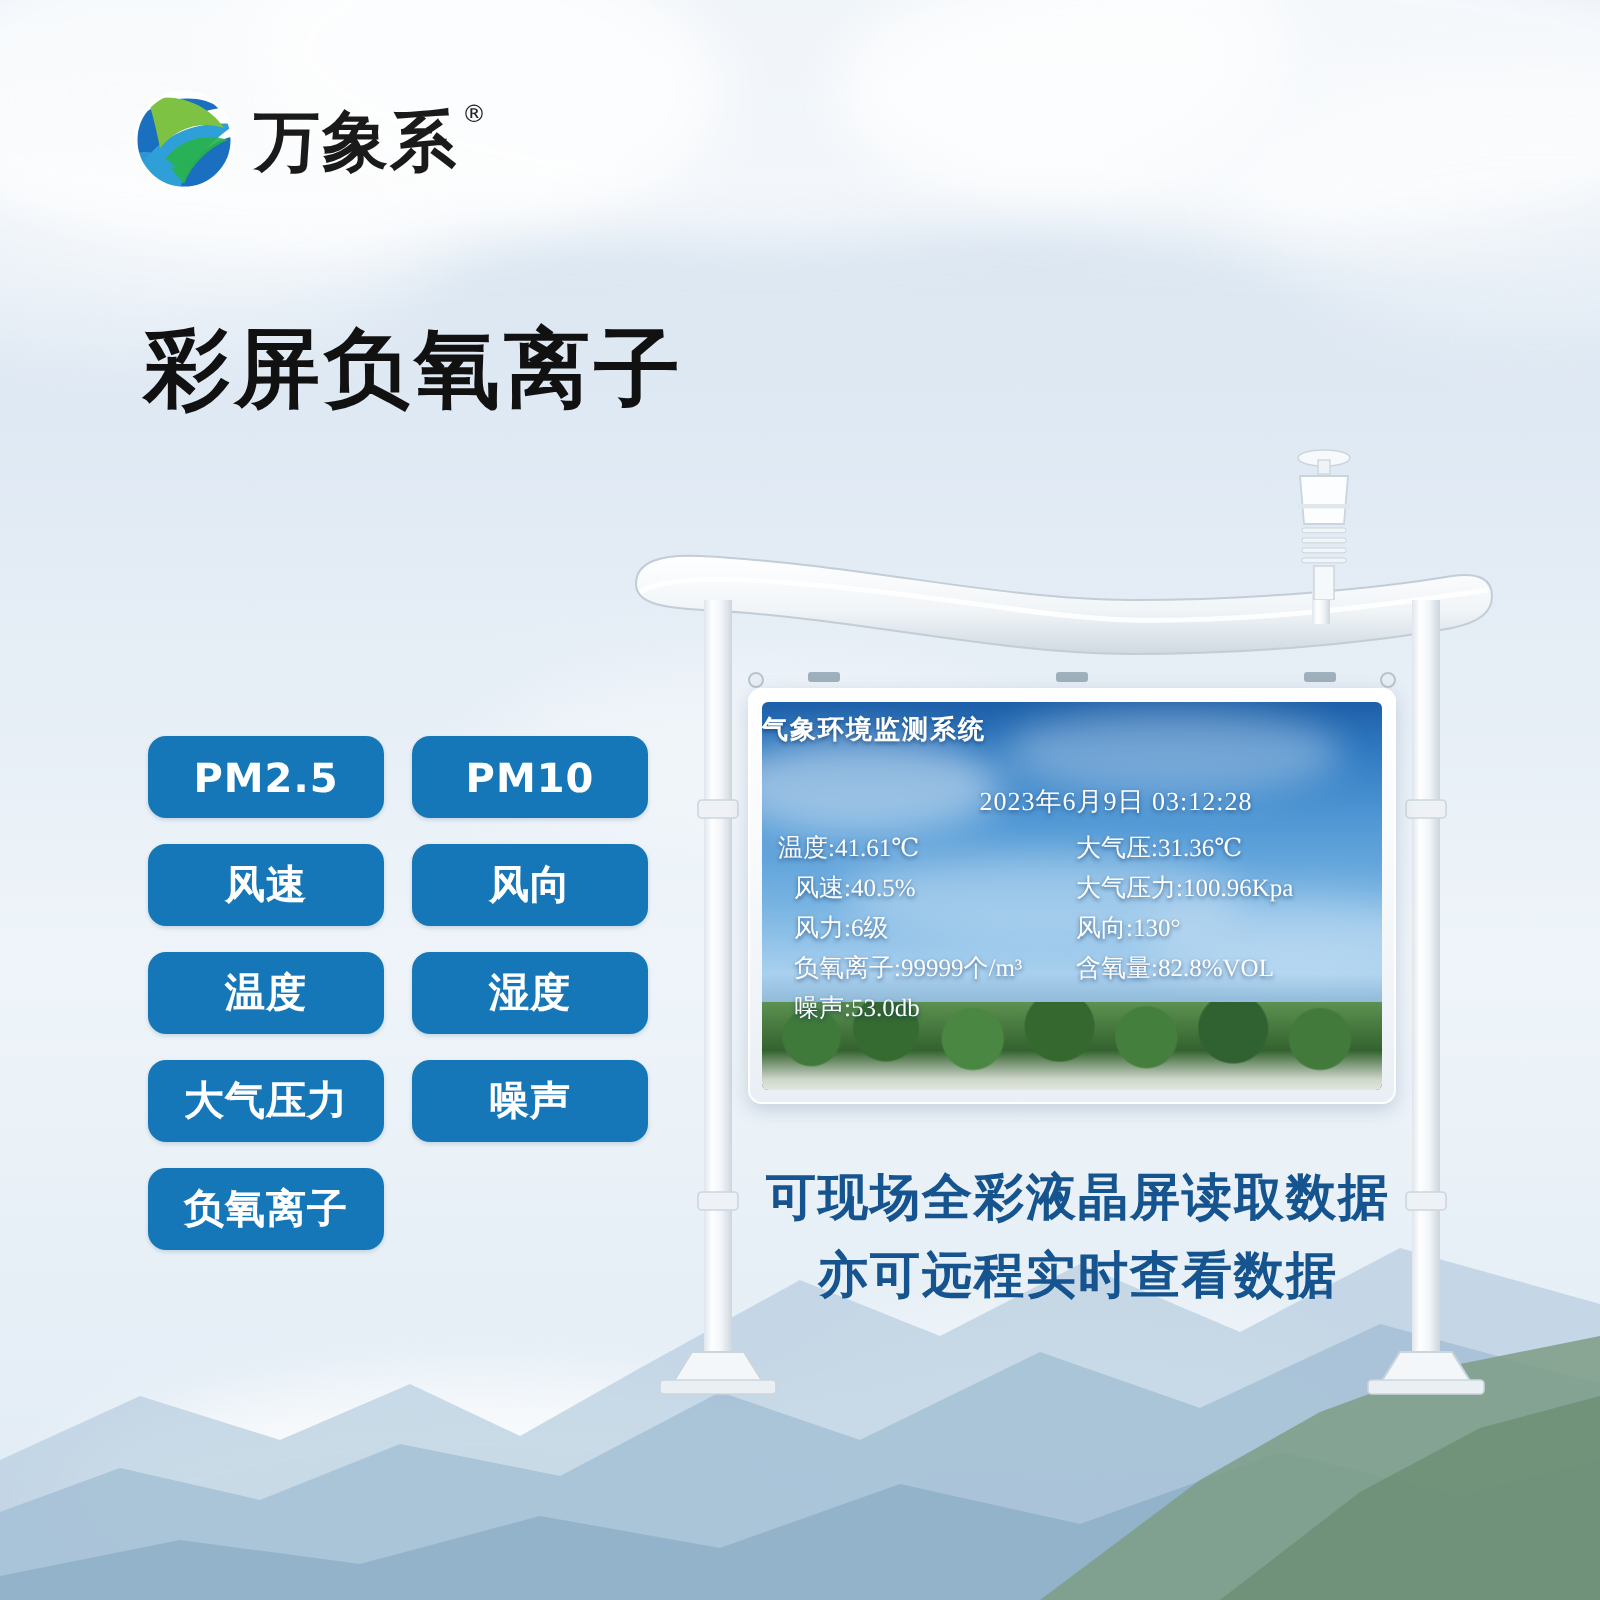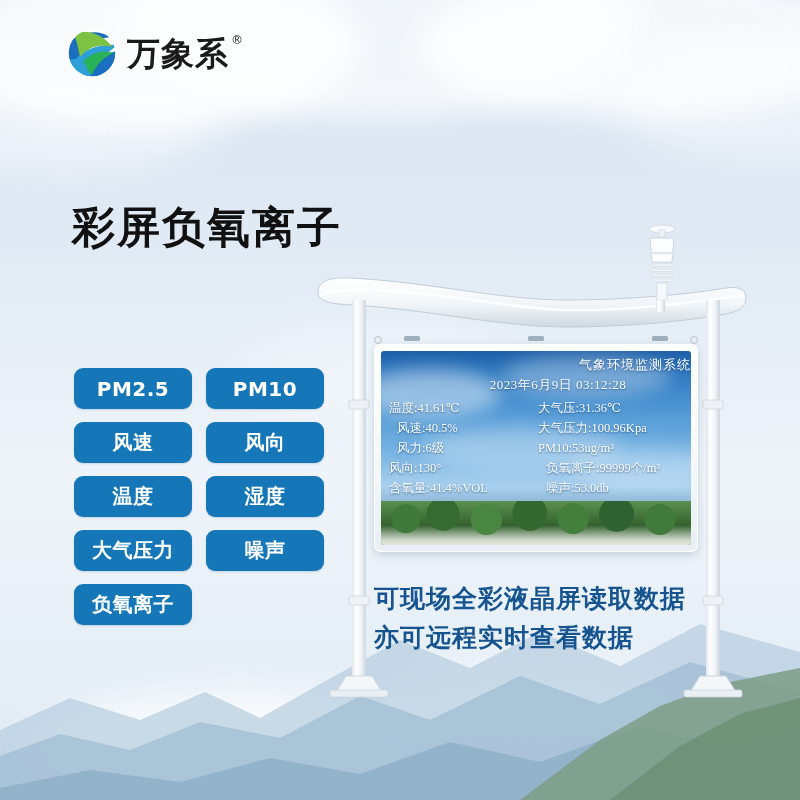--- a/index.html
+++ b/index.html
@@ -24,33 +24,33 @@
   .cl5{left:620px;top:40px;width:300px;height:120px;opacity:.45;filter:blur(20px);}
   .cl6{left:250px;top:330px;width:260px;height:90px;opacity:.35;filter:blur(22px);}
   .cl7{left:30px;top:690px;width:420px;height:120px;opacity:.75;filter:blur(16px);}
   .cl8{left:380px;top:660px;width:320px;height:100px;opacity:.5;filter:blur(18px);}
 
   
   .mtns{position:absolute;left:0;bottom:0;width:800px;height:220px;}
   .mtns svg{display:block;width:800px;height:220px;}
 
   
-  .logo{position:absolute;left:66px;top:27px;display:flex;align-items:center;gap:9px;text-align:center;}
+  .logo{position:absolute;left:66px;top:44px;display:flex;align-items:center;gap:9px;text-align:center;}
   .logo-mark{width:52px;height:52px;position:relative;}
   .logo-text{
     font-family:"DejaVu Sans","Liberation Sans",sans-serif;
     font-size:33px;font-weight:bold;color:#1a1a1a;letter-spacing:1px;
     position:relative;line-height:1;
   }
   .logo-reg{
     position:absolute;right:-15px;top:-3px;font-size:12px;font-weight:normal;color:#222;
   }
 
   
-  .headline{position:absolute;left:72px;top:152px;margin-top:42px;}
+  .headline{position:absolute;left:72px;top:152px;}
   .headline .ln{
     font-family:"DejaVu Sans","Liberation Sans",sans-serif;
     font-size:43px;font-weight:bold;color:#111;letter-spacing:2px;line-height:1.55;
     white-space:nowrap;
   }
 
   
   .tags{
     position:absolute;left:74px;top:368px;
     display:grid;grid-template-columns:118px 118px;
@@ -99,41 +99,41 @@
       radial-gradient(circle at 20% 30%, #356b31 0 16px, transparent 17px),
       radial-gradient(circle at 34% 42%, #4a8742 0 15px, transparent 16px),
       radial-gradient(circle at 48% 28%, #35682f 0 17px, transparent 18px),
       radial-gradient(circle at 62% 40%, #457f3d 0 15px, transparent 16px),
       radial-gradient(circle at 76% 30%, #2f6230 0 17px, transparent 18px),
       radial-gradient(circle at 90% 42%, #417a3b 0 15px, transparent 16px),
       linear-gradient(180deg,#5c9150 0%,#34622f 55%,#cfd6cb 88%,#e3e7df 100%);
   }
   .sc-text{position:absolute;inset:0;color:#fff;font-family:"Liberation Serif","DejaVu Serif",serif;}
   .sc-title{
-    text-align:right;font-size:13px;font-weight:normal;margin-top:5px;
+    text-align:left;font-size:13px;font-weight:bold;margin-top:5px;
     letter-spacing:1px;text-shadow:0 1px 2px rgba(0,40,90,.55);
   }
   .sc-date{
-    text-align:center;font-size:13px;margin-top:2px;letter-spacing:.5px;
+    text-align:center;font-size:13px;margin-top:18px;letter-spacing:.5px;
     text-shadow:0 1px 2px rgba(0,40,90,.55);
     padding-left:44px;
   }
   .sc-grid{
     display:grid;grid-template-columns:1fr 1fr;
     margin:5px 0 0 0;padding:0 8px;column-gap:4px;row-gap:1px;
   }
   .sc-item{
     font-size:12.5px;line-height:1.52;white-space:nowrap;
     text-shadow:0 1px 2px rgba(0,40,90,.6);
   }
   .sc-item.r{text-align:left;padding-left:8px;}
 
   
   .caption{
-    position:absolute;left:374px;top:580px;width:330px;
+    position:absolute;left:374px;top:580px;width:330px;text-align:center;
   }
   .caption .cl{
     font-family:"DejaVu Sans","Liberation Sans",sans-serif;
     font-size:25px;font-weight:bold;color:#16548f;letter-spacing:1px;
     line-height:1.55;white-space:nowrap;
   }
 </style>
 </head>
 <body>
 
@@ -281,33 +281,30 @@
             <span>风速</span>:<span>40.5%</span>
           </div>
 
           <div class="sc-item">
             <span>大气压力</span>:<span>100.96Kpa</span>
           </div>
           <div class="sc-item r">
             <span>风力</span>:<span>6级</span>
           </div>
 
-          <div class="sc-item">
-            <span>PM10</span>:<span>53ug/m³</span>
-          </div>
 
           <div class="sc-item">
             <span>风向</span>:<span>130°</span>
           </div>
           <div class="sc-item r">
             <span>负氧离子</span>:<span>99999个/m³</span>
           </div>
 
           <div class="sc-item">
-            <span>含氧量</span>:<span>41.4%VOL</span>
+            <span>含氧量</span>:<span>82.8%VOL</span>
           </div>
           <div class="sc-item r">
             <span>噪声</span>:<span>53.0db</span>
           </div>
         </div>
       </div>
     </div>
   </div>
 
   <div class="caption">

